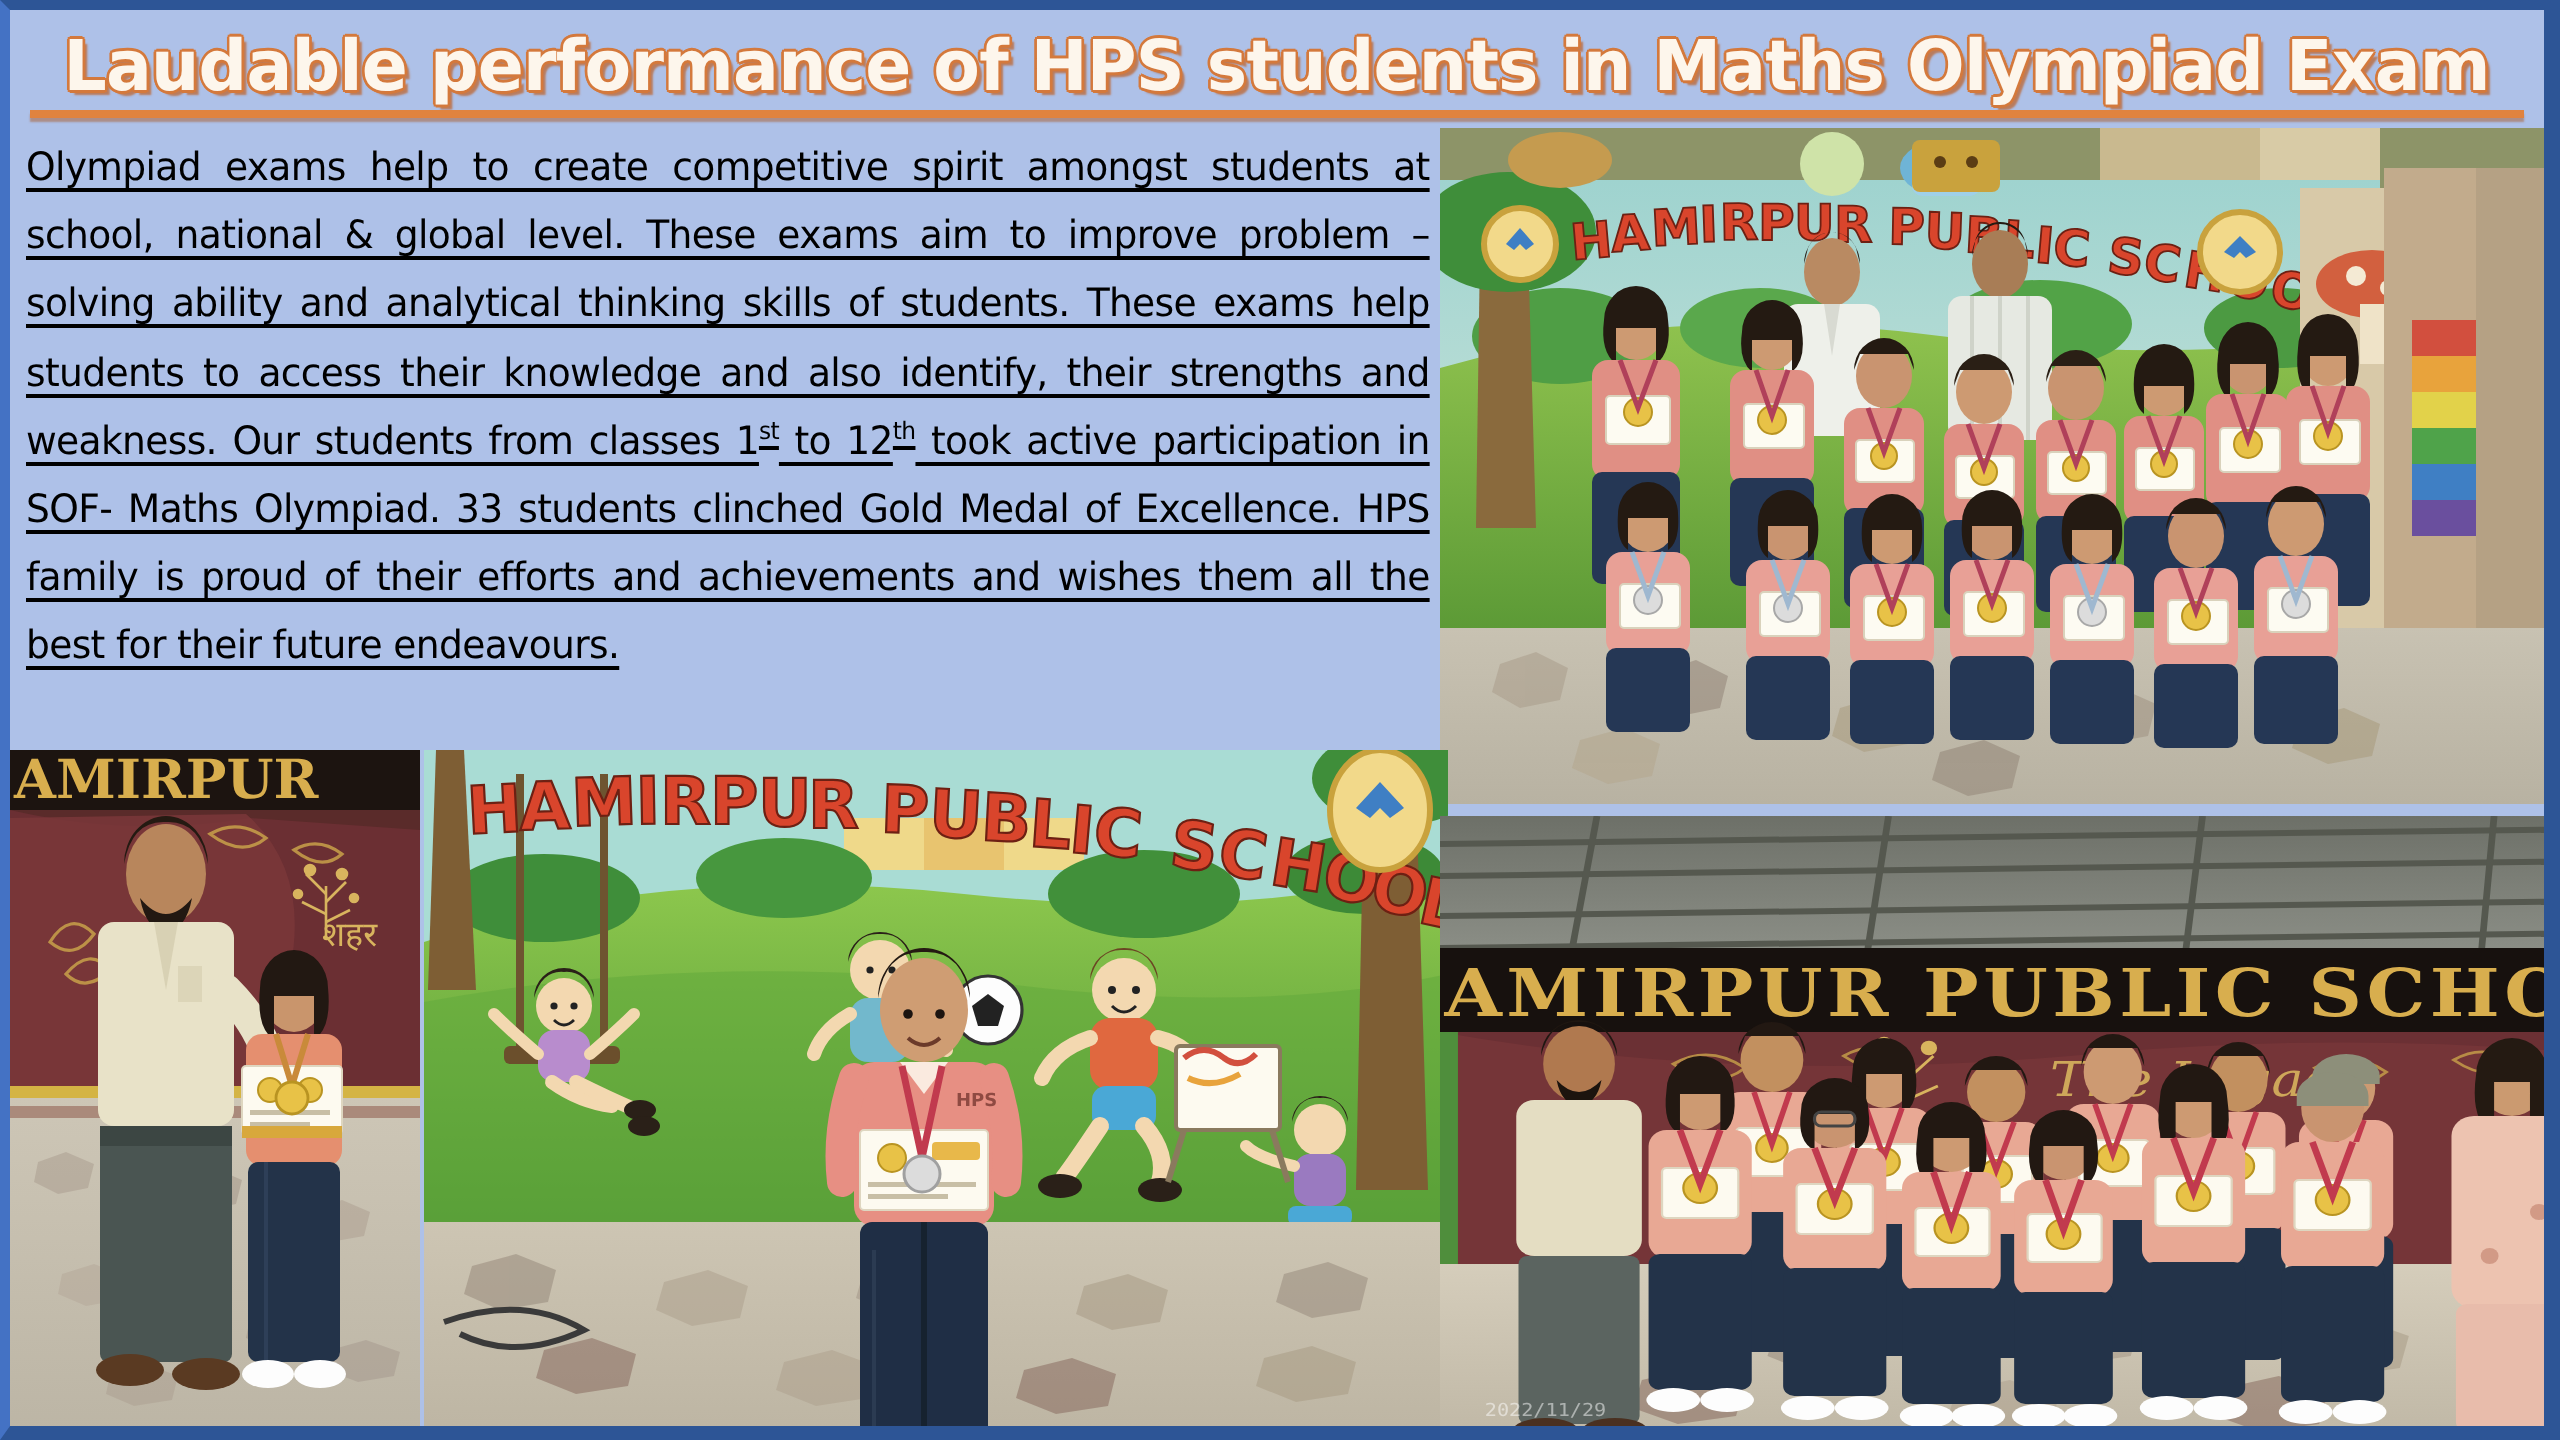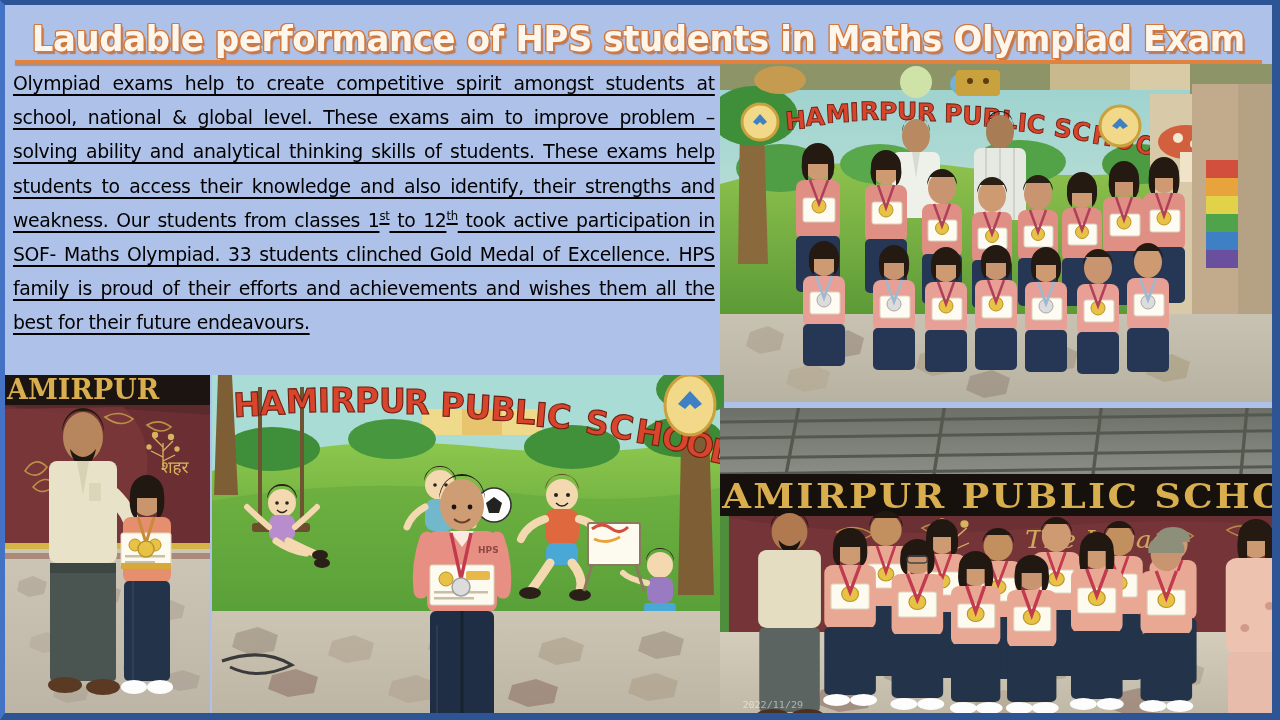--- a/index.html
+++ b/index.html
@@ -10,21 +10,21 @@
     border-top:5px solid #2d5596;
     border-bottom:7px solid #2d5596;
     border-left:5px solid #4472c4;
     border-right:8px solid #2d5596;
     position:relative;
   }
 
   
   #title-bar{
     position:absolute; left:0; top:0; width:1267px; height:54px;
-    display:flex; align-items:flex-end; justify-content:center;
+    display:flex; align-items:center; justify-content:center;
   }
   #title-wrap{ position:relative; display:inline-block; padding-top:3px; }
   #page-title{
     font-family:"DejaVu Sans", sans-serif;
     font-weight:bold;
     font-size:35px;
     line-height:40px;
     letter-spacing:-0.4px;
     color:#fdf6ec;
     white-space:nowrap;

